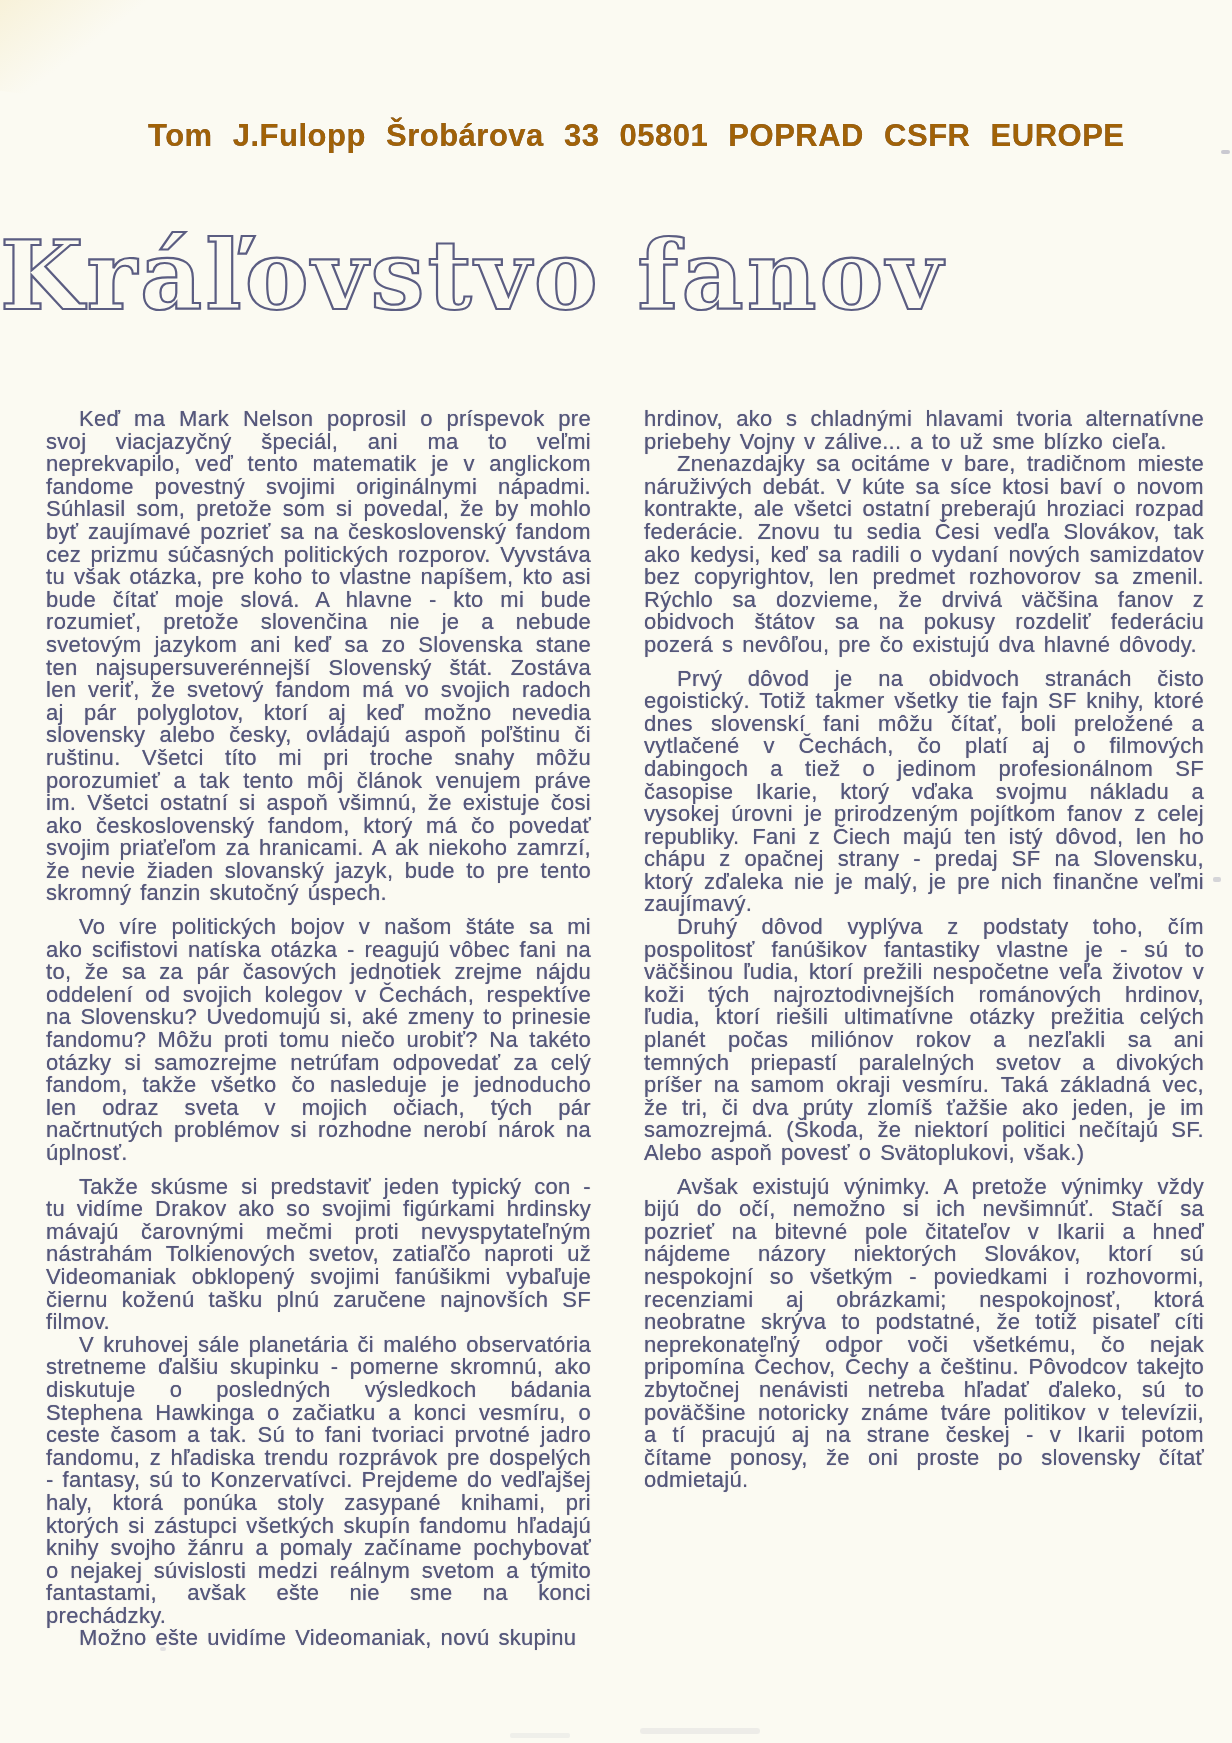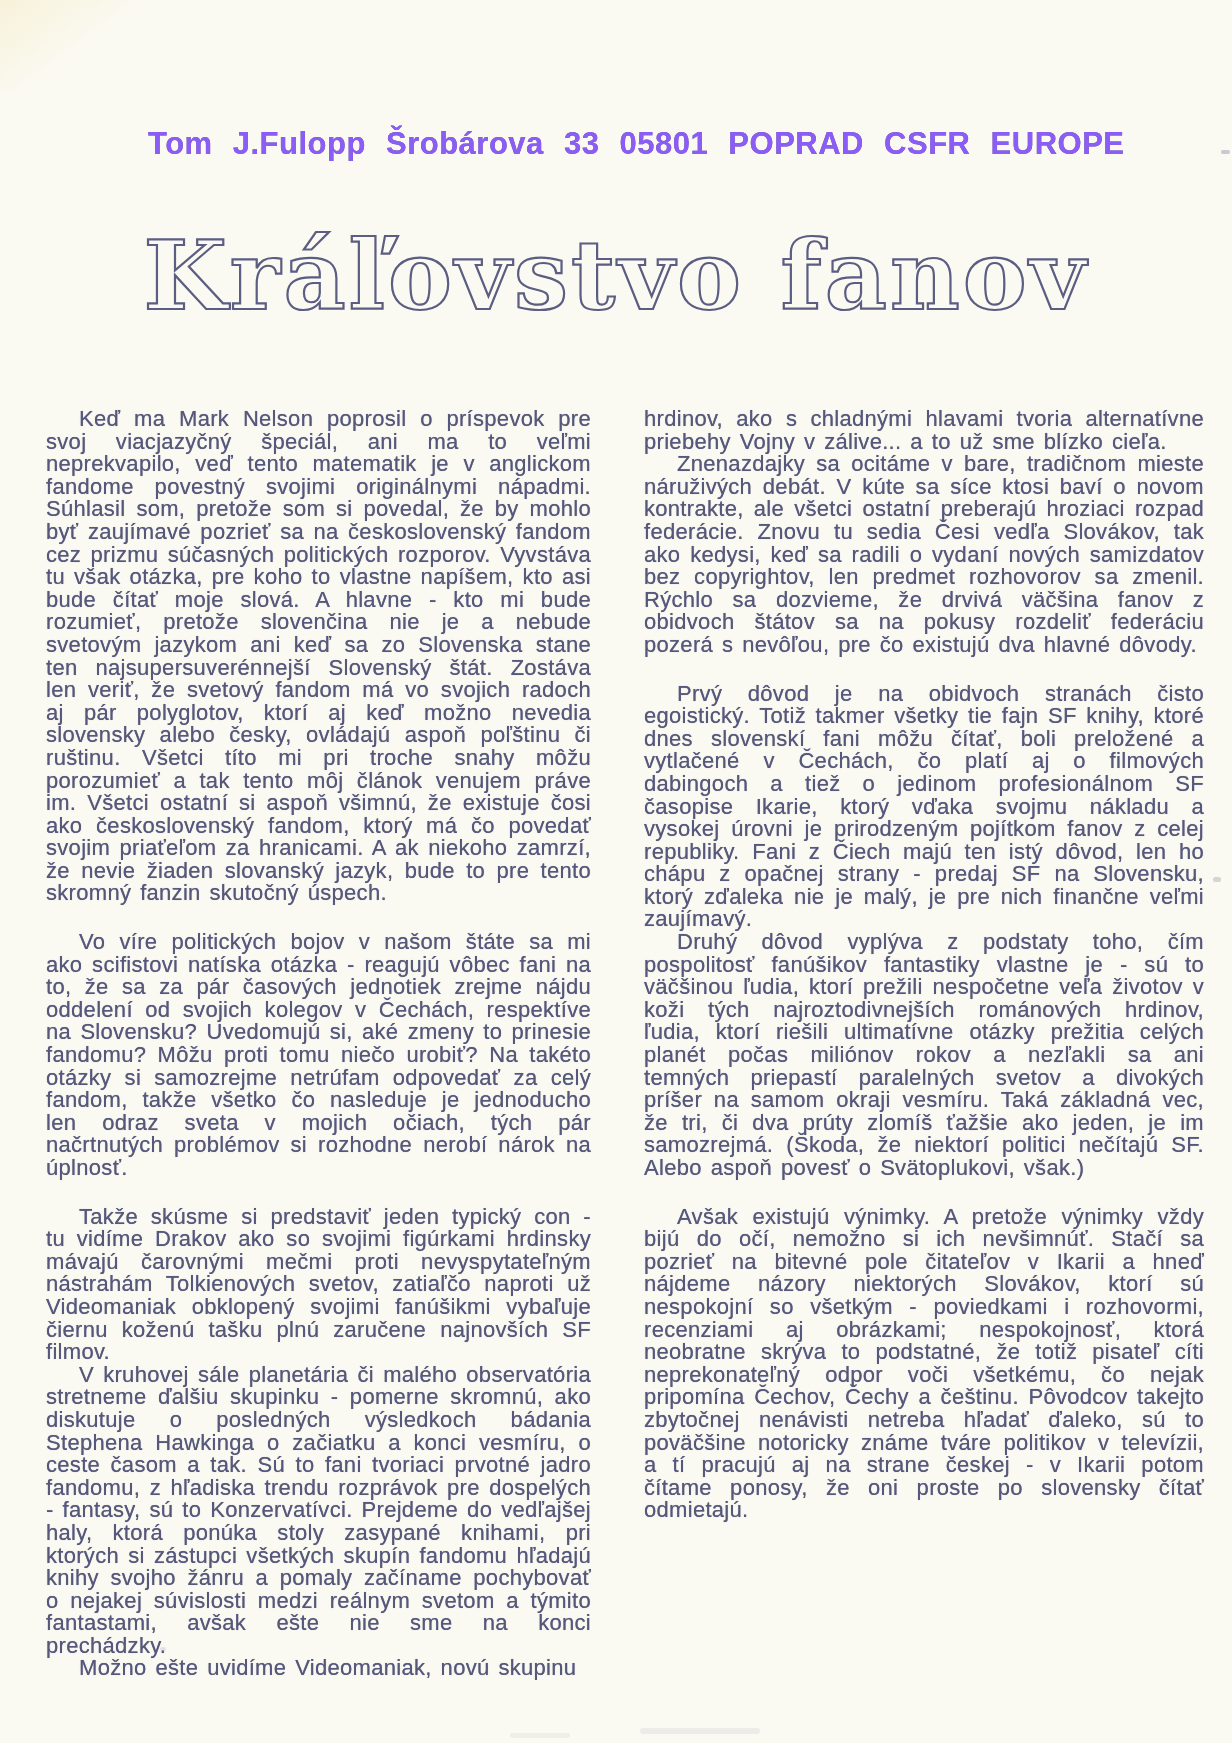--- a/index.html
+++ b/index.html
@@ -21,35 +21,34 @@
   .speck { position: absolute; background: #8e8fa8; border-radius: 2px; opacity: 0.45; }
   .speck.s1 { left: 1221px; top: 150px;  width: 9px;  height: 4px; }
   .speck.s2 { left: 1213px; top: 877px;  width: 8px;  height: 5px; opacity: 0.35; }
   .speck.s3 { left: 160px;  top: 1647px; width: 6px;  height: 4px; opacity: 0.22; }
   .speck.s4 { left: 640px;  top: 1728px; width: 120px; height: 6px; opacity: 0.12; border-radius: 3px; }
   .speck.s5 { left: 510px;  top: 1733px; width: 60px;  height: 5px; opacity: 0.10; }
 
   .address {
     position: absolute;
     left: 148px;
-    top: 126px;
+    top: 118px;
     font-size: 31px;
     font-weight: bold;
     letter-spacing: 0.5px;
     word-spacing: 11px;
-    color: #8b5cf6;
+    color: #a16207;
     text-shadow: 0 0 0.6px rgba(78,80,120,0.9);
     white-space: nowrap;
   }
   .page-title {
     position: absolute;
     top: 228px;
     left: 0;
     width: 100%;
-    text-align: center;
     font-family: "DejaVu Serif", "Liberation Serif", serif;
     font-weight: bold;
     font-size: 96px;
     line-height: 1.0;
     letter-spacing: 3px;
     color: #fbfaf2;
     -webkit-text-stroke: 2.2px #5b5d82;
     white-space: nowrap;
   }
   .page-title::before {
@@ -71,21 +70,21 @@
     text-align: justify;
     letter-spacing: 0.3px;
     word-spacing: 2.5px;
     color: #55577b;
     text-shadow: 0 0 0.7px rgba(85,87,123,0.8);
   }
   .col-left  { left: 46px;  width: 545px; }
   .col-right { left: 644px; width: 560px; }
   .para { margin: 0; }
   .para.indent { text-indent: 33px; }
-  .para.gap { margin-top: 26px; }
+  .para.gap { margin-top: 11px; }
 </style>
 </head>
 <body>
 
 <div class="page">
   <div class="streak-topleft"></div>
   <div class="speck s1"></div>
   <div class="speck s2"></div>
   <div class="speck s3"></div>
   <div class="speck s4"></div>

